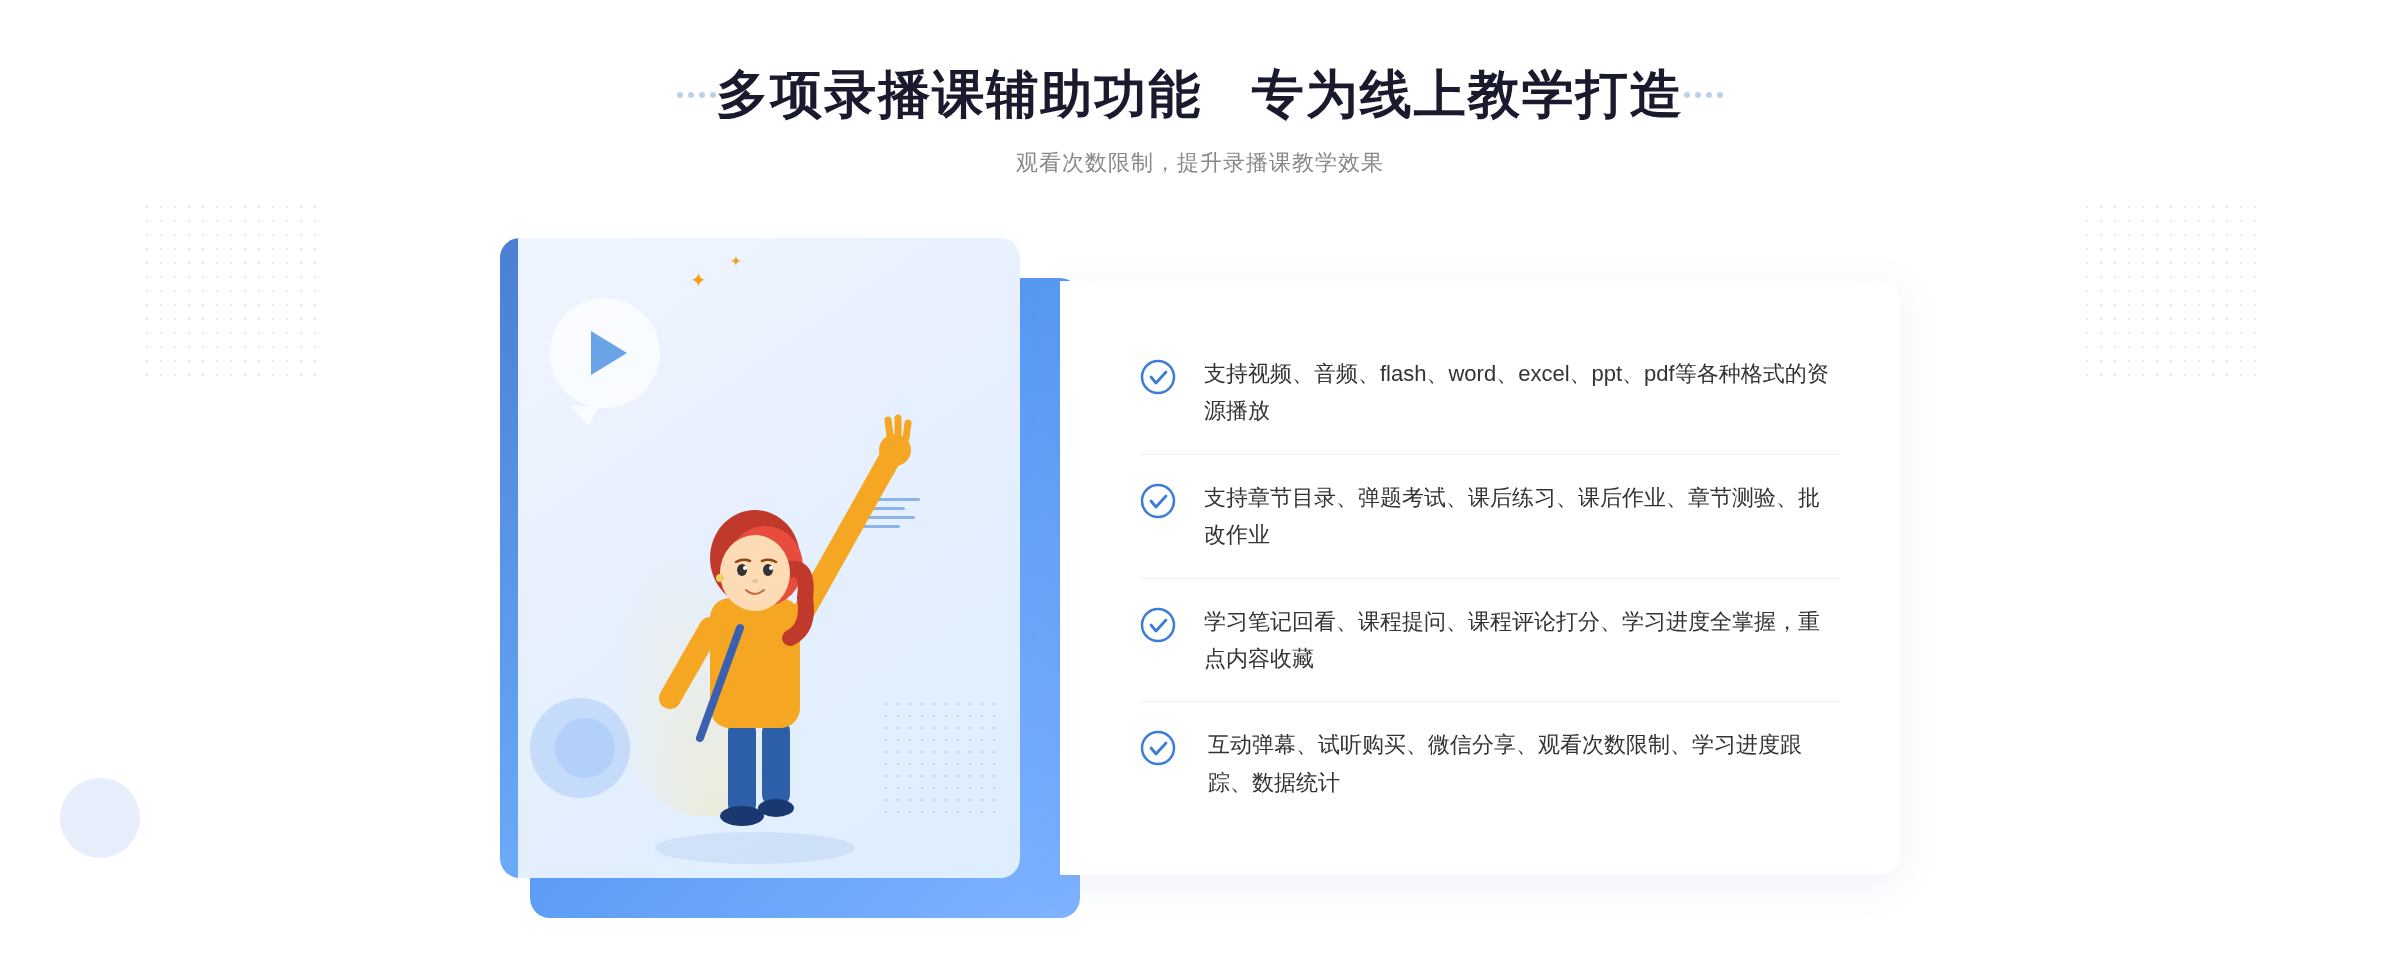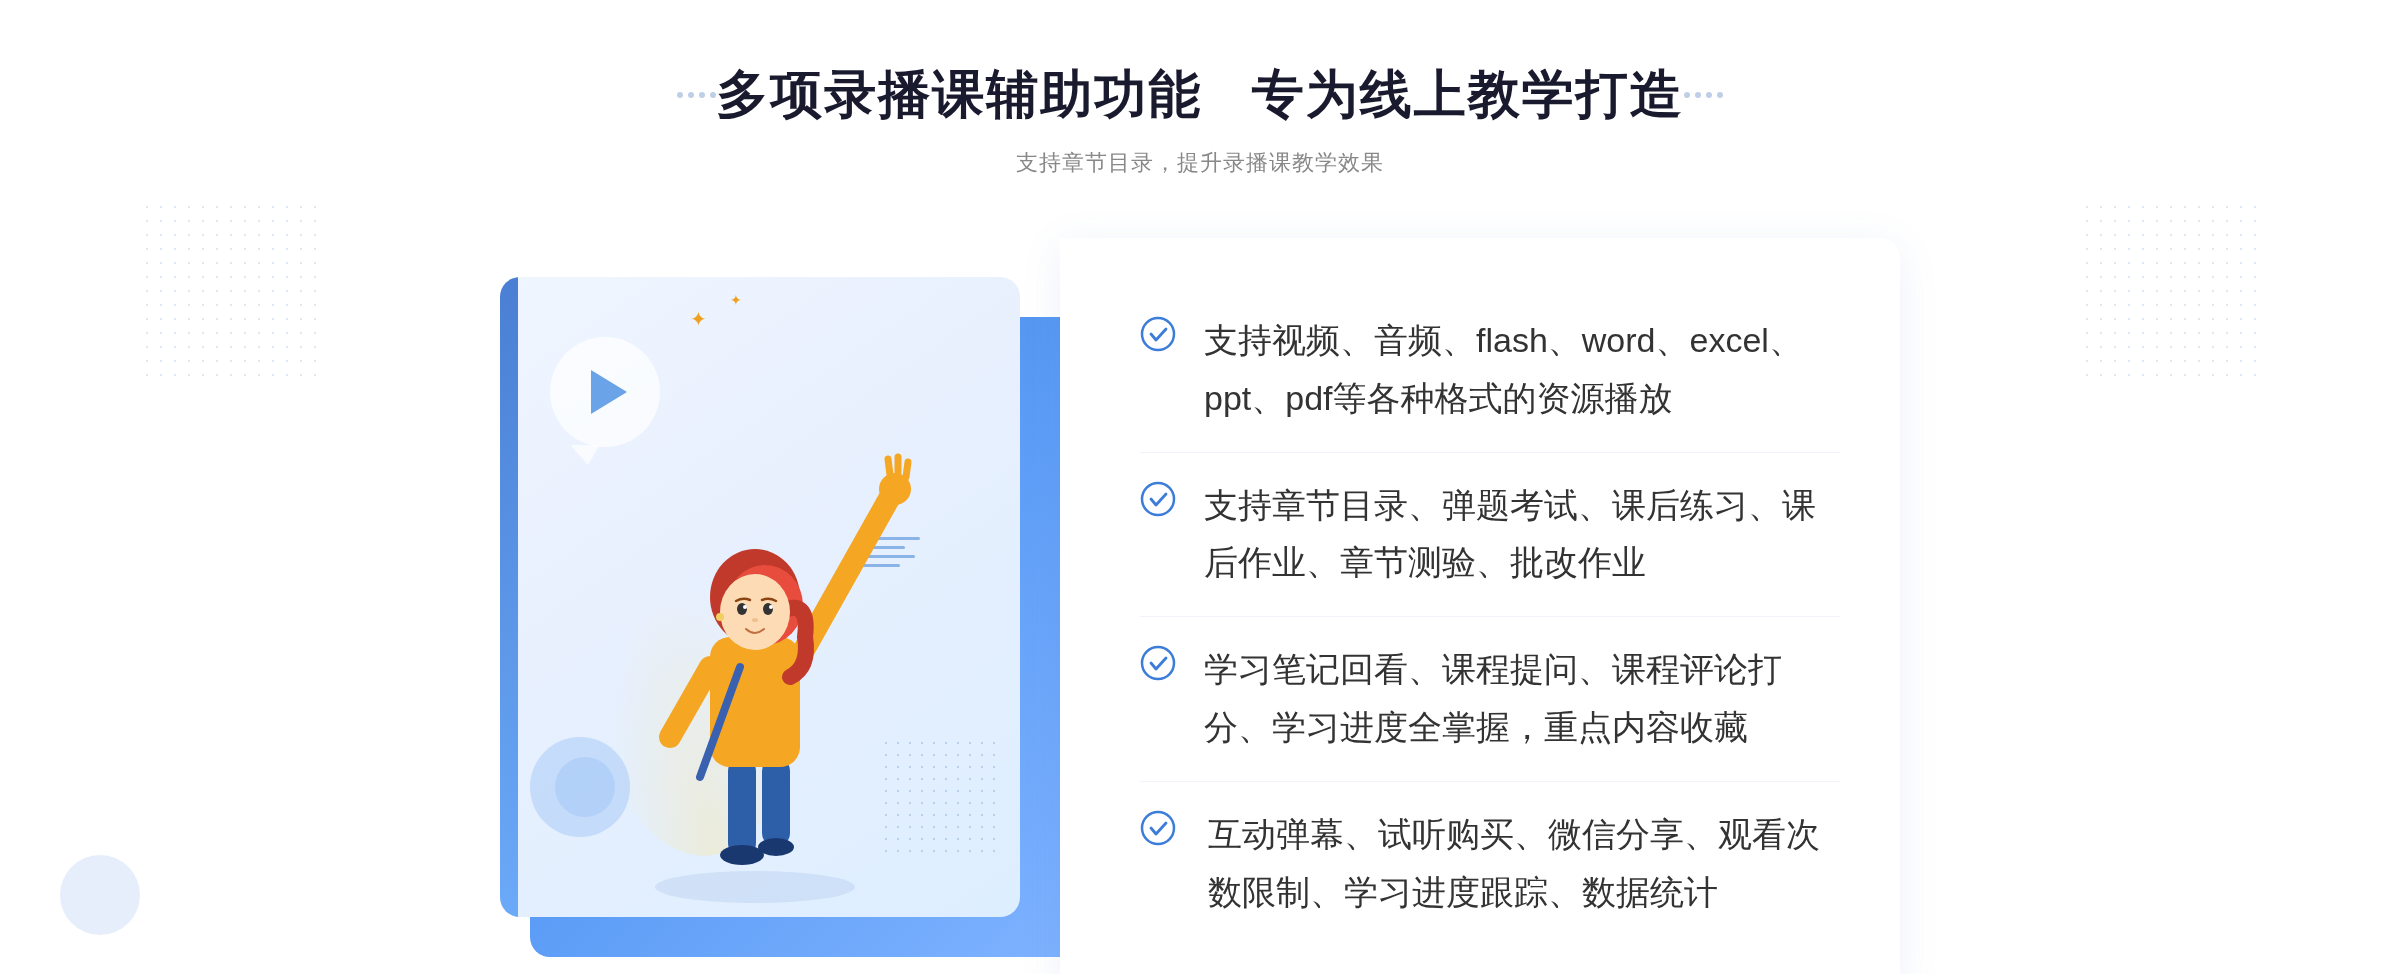--- a/index.html
+++ b/index.html
@@ -304,21 +304,21 @@
       height: 36px;
       margin-top: 4px;
     }
 
     .check-icon svg {
       width: 36px;
       height: 36px;
     }
 
     .feature-text {
-      font-size: 34px;
+      font-size: 22px;
       color: #333;
       line-height: 1.7;
       font-weight: 400;
     }
 
     
     .deco-bottom-left {
       position: absolute;
       left: 60px;
       bottom: 140px;
@@ -362,21 +362,21 @@
         &nbsp;
         <span>专为线上教学打造</span>
       </h1>
       <div class="title-dots">
         <span></span>
         <span></span>
         <span></span>
         <span></span>
       </div>
     </div>
-    <p class="sub-title">支持章节目录，提升录播课教学效果</p>
+    <p class="sub-title">观看次数限制，提升录播课教学效果</p>
   </div>
 
   <div class="content-area">
 
     <div class="illustration-wrapper">
 
       <div class="chevron-left">«</div>
 
       <div class="blue-card"></div>
 

